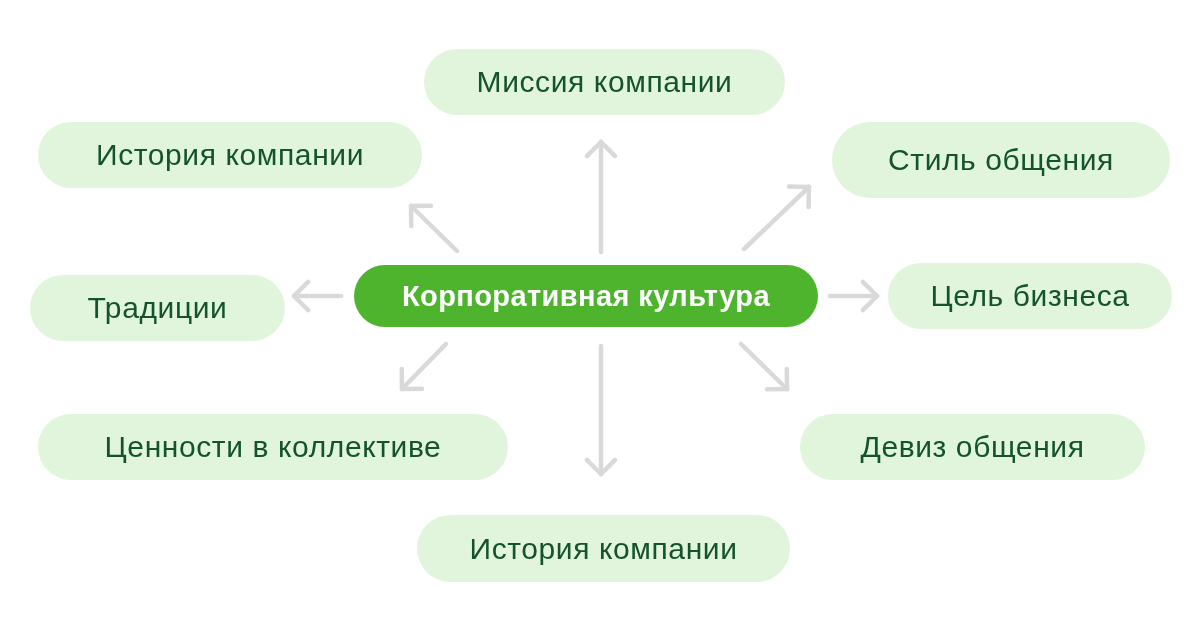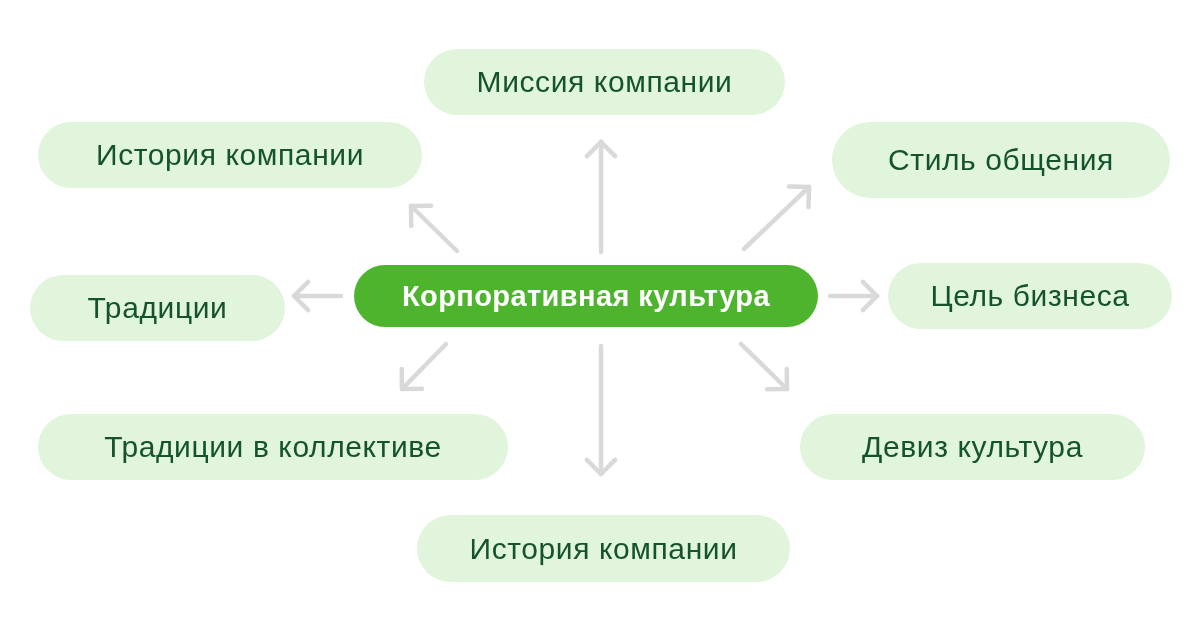--- a/index.html
+++ b/index.html
@@ -112,24 +112,24 @@
 
   <div class="pill pill-center" id="n-center">
     <span>Корпоративная культура</span>
   </div>
 
   <div class="pill" id="n-goal">
     <span>Цель бизнеса</span>
   </div>
 
   <div class="pill" id="n-behavior">
-    <span>Традиции в коллективе</span>
+    <span>Ценности в коллективе</span>
   </div>
 
   <div class="pill" id="n-motto">
-    <span>Девиз культура</span>
+    <span>Девиз общения</span>
   </div>
 
   <div class="pill" id="n-history">
     <span>История компании</span>
   </div>
 
 </div>
 
 </body></html>

